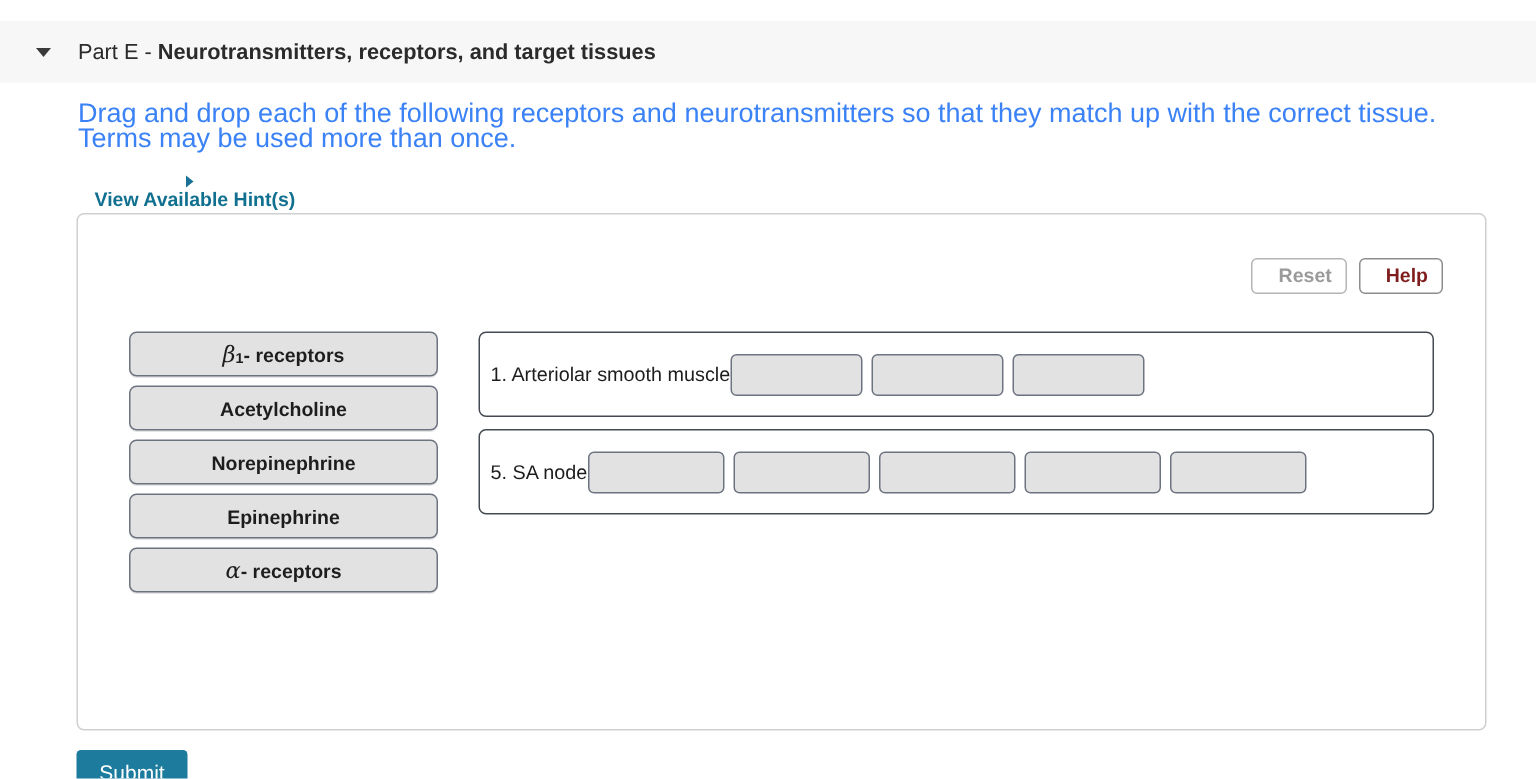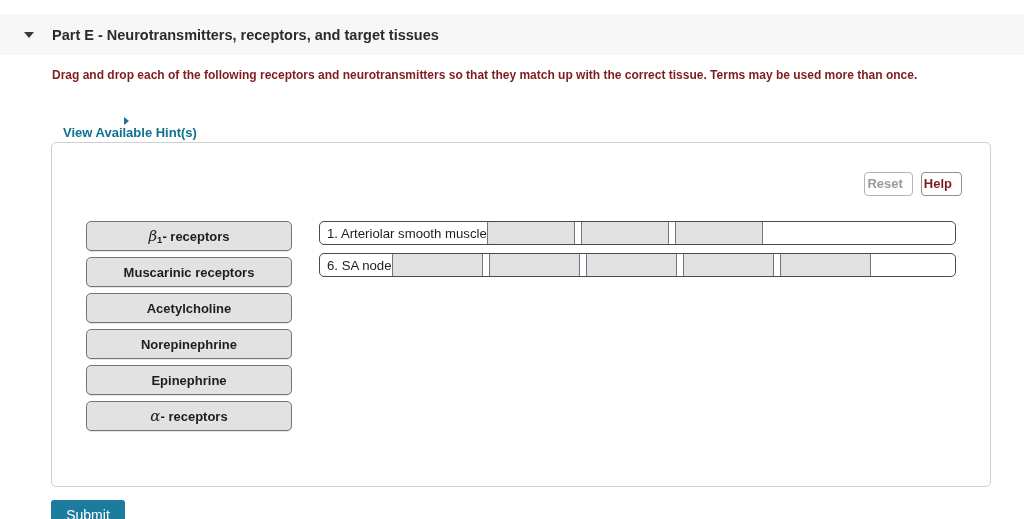--- a/index.html
+++ b/index.html
@@ -45,36 +45,36 @@
     border-left: 5.5px solid transparent;
     border-right: 5.5px solid transparent;
     border-top: 6.5px solid #3a3a3a;
   }
   .part-title {
     font-size: 14.5px;
     color: #2b2b2b;
     white-space: nowrap;
   }
   .part-title .part-label {
-    font-weight: bold;
+    font-weight: normal;
   }
   .part-title .part-name {
     font-weight: bold;
   }
 
   
   .instructions {
     position: absolute;
     left: 52px;
     top: 67px;
     width: 952px;
-    font-size: 12px;
-    font-weight: bold;
+    font-size: 18px;
+    font-weight: normal;
     line-height: 17px;
-    color: #7f1d1d;
+    color: #3b82f6;
   }
 
   
   .hints-link {
     position: absolute;
     left: 63px;
     top: 117px;
     display: flex;
     align-items: center;
     cursor: pointer;
@@ -111,21 +111,21 @@
     position: absolute;
     right: 28px;
     top: 29px;
     display: flex;
     gap: 8px;
   }
   .tool-btn {
     font-family: "Liberation Sans", sans-serif;
     font-size: 13px;
     font-weight: bold;
-    padding: 3px 9px 4px 2px;
+    padding: 3px 9px 4px 17px;
     background: #ffffff;
     border: 1px solid #b4b4b4;
     border-radius: 4px;
     line-height: 15px;
     cursor: pointer;
   }
   .tool-btn.disabled {
     color: #9a9a9a;
     cursor: default;
   }
@@ -173,21 +173,21 @@
   }
 
   
   .drop-rows {
     position: absolute;
     left: 267px;
     top: 78px;
     width: 637px;
   }
   .drop-row {
-    height: 24px;
+    height: 57px;
     margin-bottom: 8px;
     border: 1px solid #454a52;
     border-radius: 5px;
     background: #ffffff;
     box-sizing: border-box;
     display: flex;
     align-items: center;
     overflow: hidden;
   }
   .drop-row-label {
@@ -256,23 +256,20 @@
     <button class="tool-btn active">Help</button>
   </div>
 
   <div class="term-bank" id="term-bank">
       <div class="term-tile">
         <span class="greek">β</span>
         <sub>1</sub>
         <span>- receptors</span>
       </div>
       <div class="term-tile">
-        <span>Muscarinic receptors</span>
-      </div>
-      <div class="term-tile">
         <span>Acetylcholine</span>
       </div>
       <div class="term-tile">
         <span>Norepinephrine</span>
       </div>
       <div class="term-tile">
         <span>Epinephrine</span>
       </div>
       <div class="term-tile">
         <span class="greek">α</span>
@@ -283,21 +280,21 @@
   <div class="drop-rows" id="drop-rows">
       <div class="drop-row">
         <span class="drop-row-label">1. Arteriolar smooth muscle</span>
         <div class="drop-slots">
           <div class="drop-slot" style="width: 88px;"></div>
           <div class="drop-slot" style="width: 88px;"></div>
           <div class="drop-slot" style="width: 88px;"></div>
         </div>
       </div>
       <div class="drop-row">
-        <span class="drop-row-label">6. SA node</span>
+        <span class="drop-row-label">5. SA node</span>
         <div class="drop-slots">
           <div class="drop-slot" style="width: 91px;"></div>
           <div class="drop-slot" style="width: 91px;"></div>
           <div class="drop-slot" style="width: 91px;"></div>
           <div class="drop-slot" style="width: 91px;"></div>
           <div class="drop-slot" style="width: 91px;"></div>
         </div>
       </div>
     </div>
 

